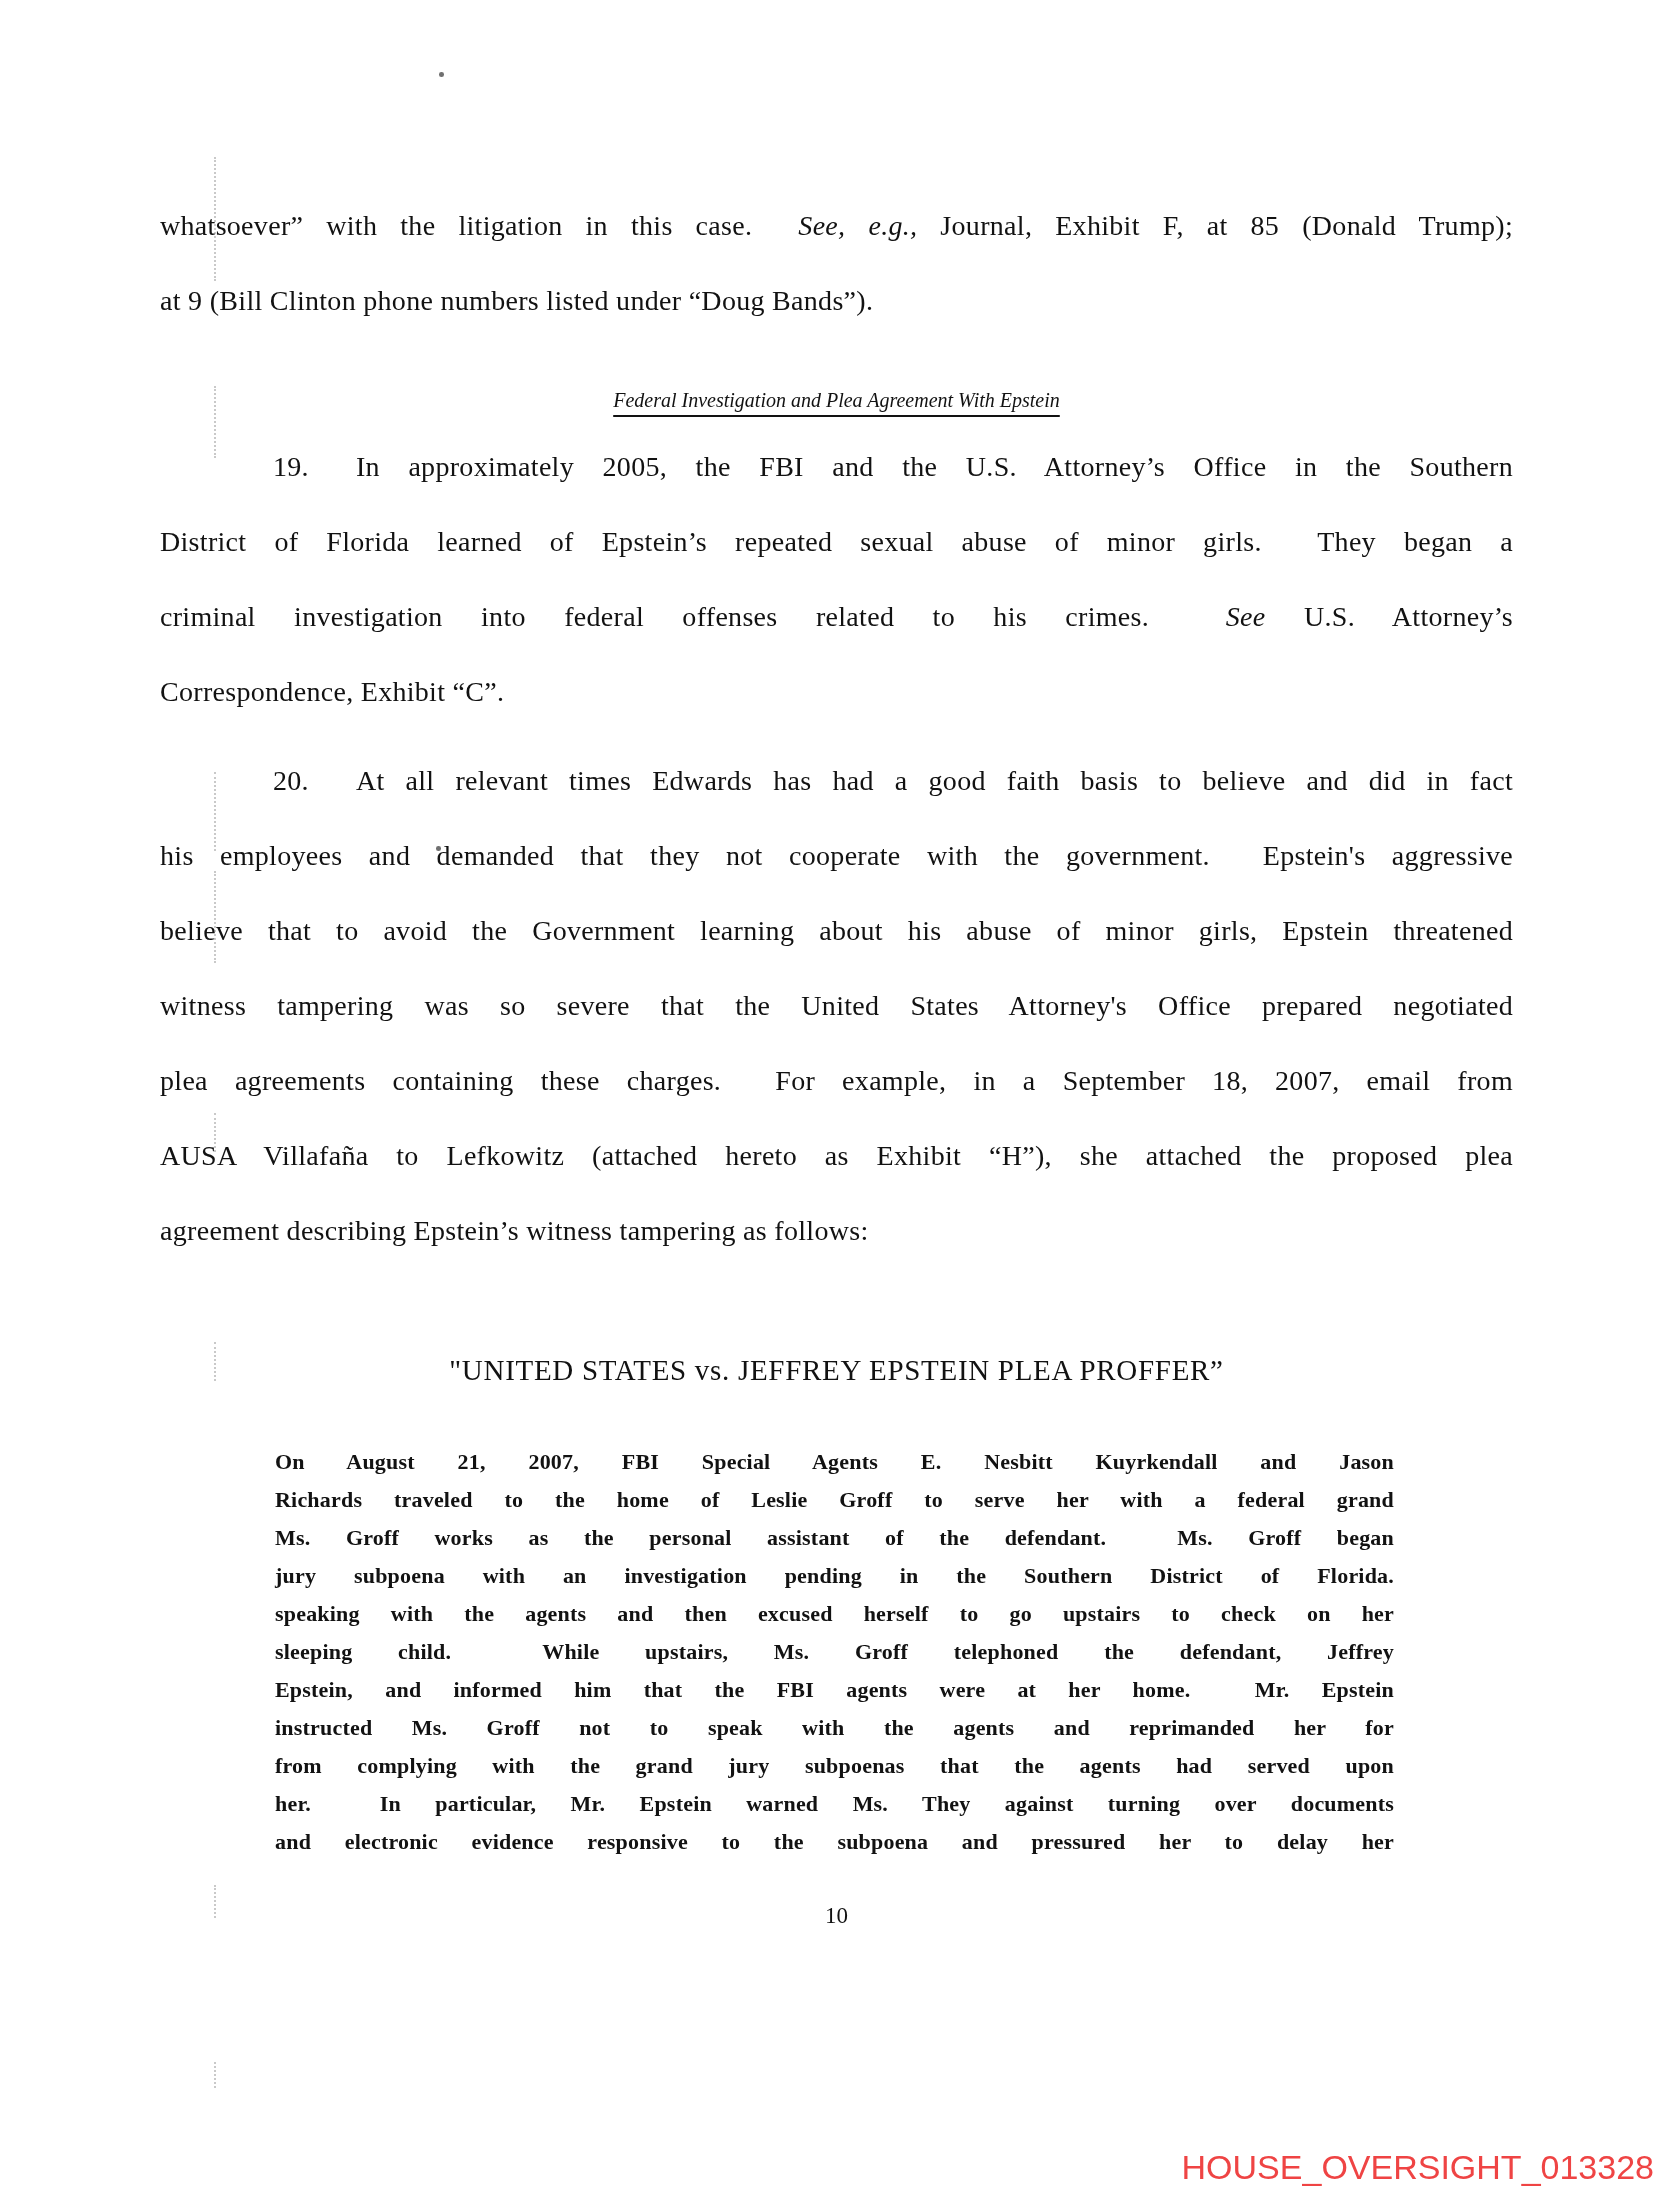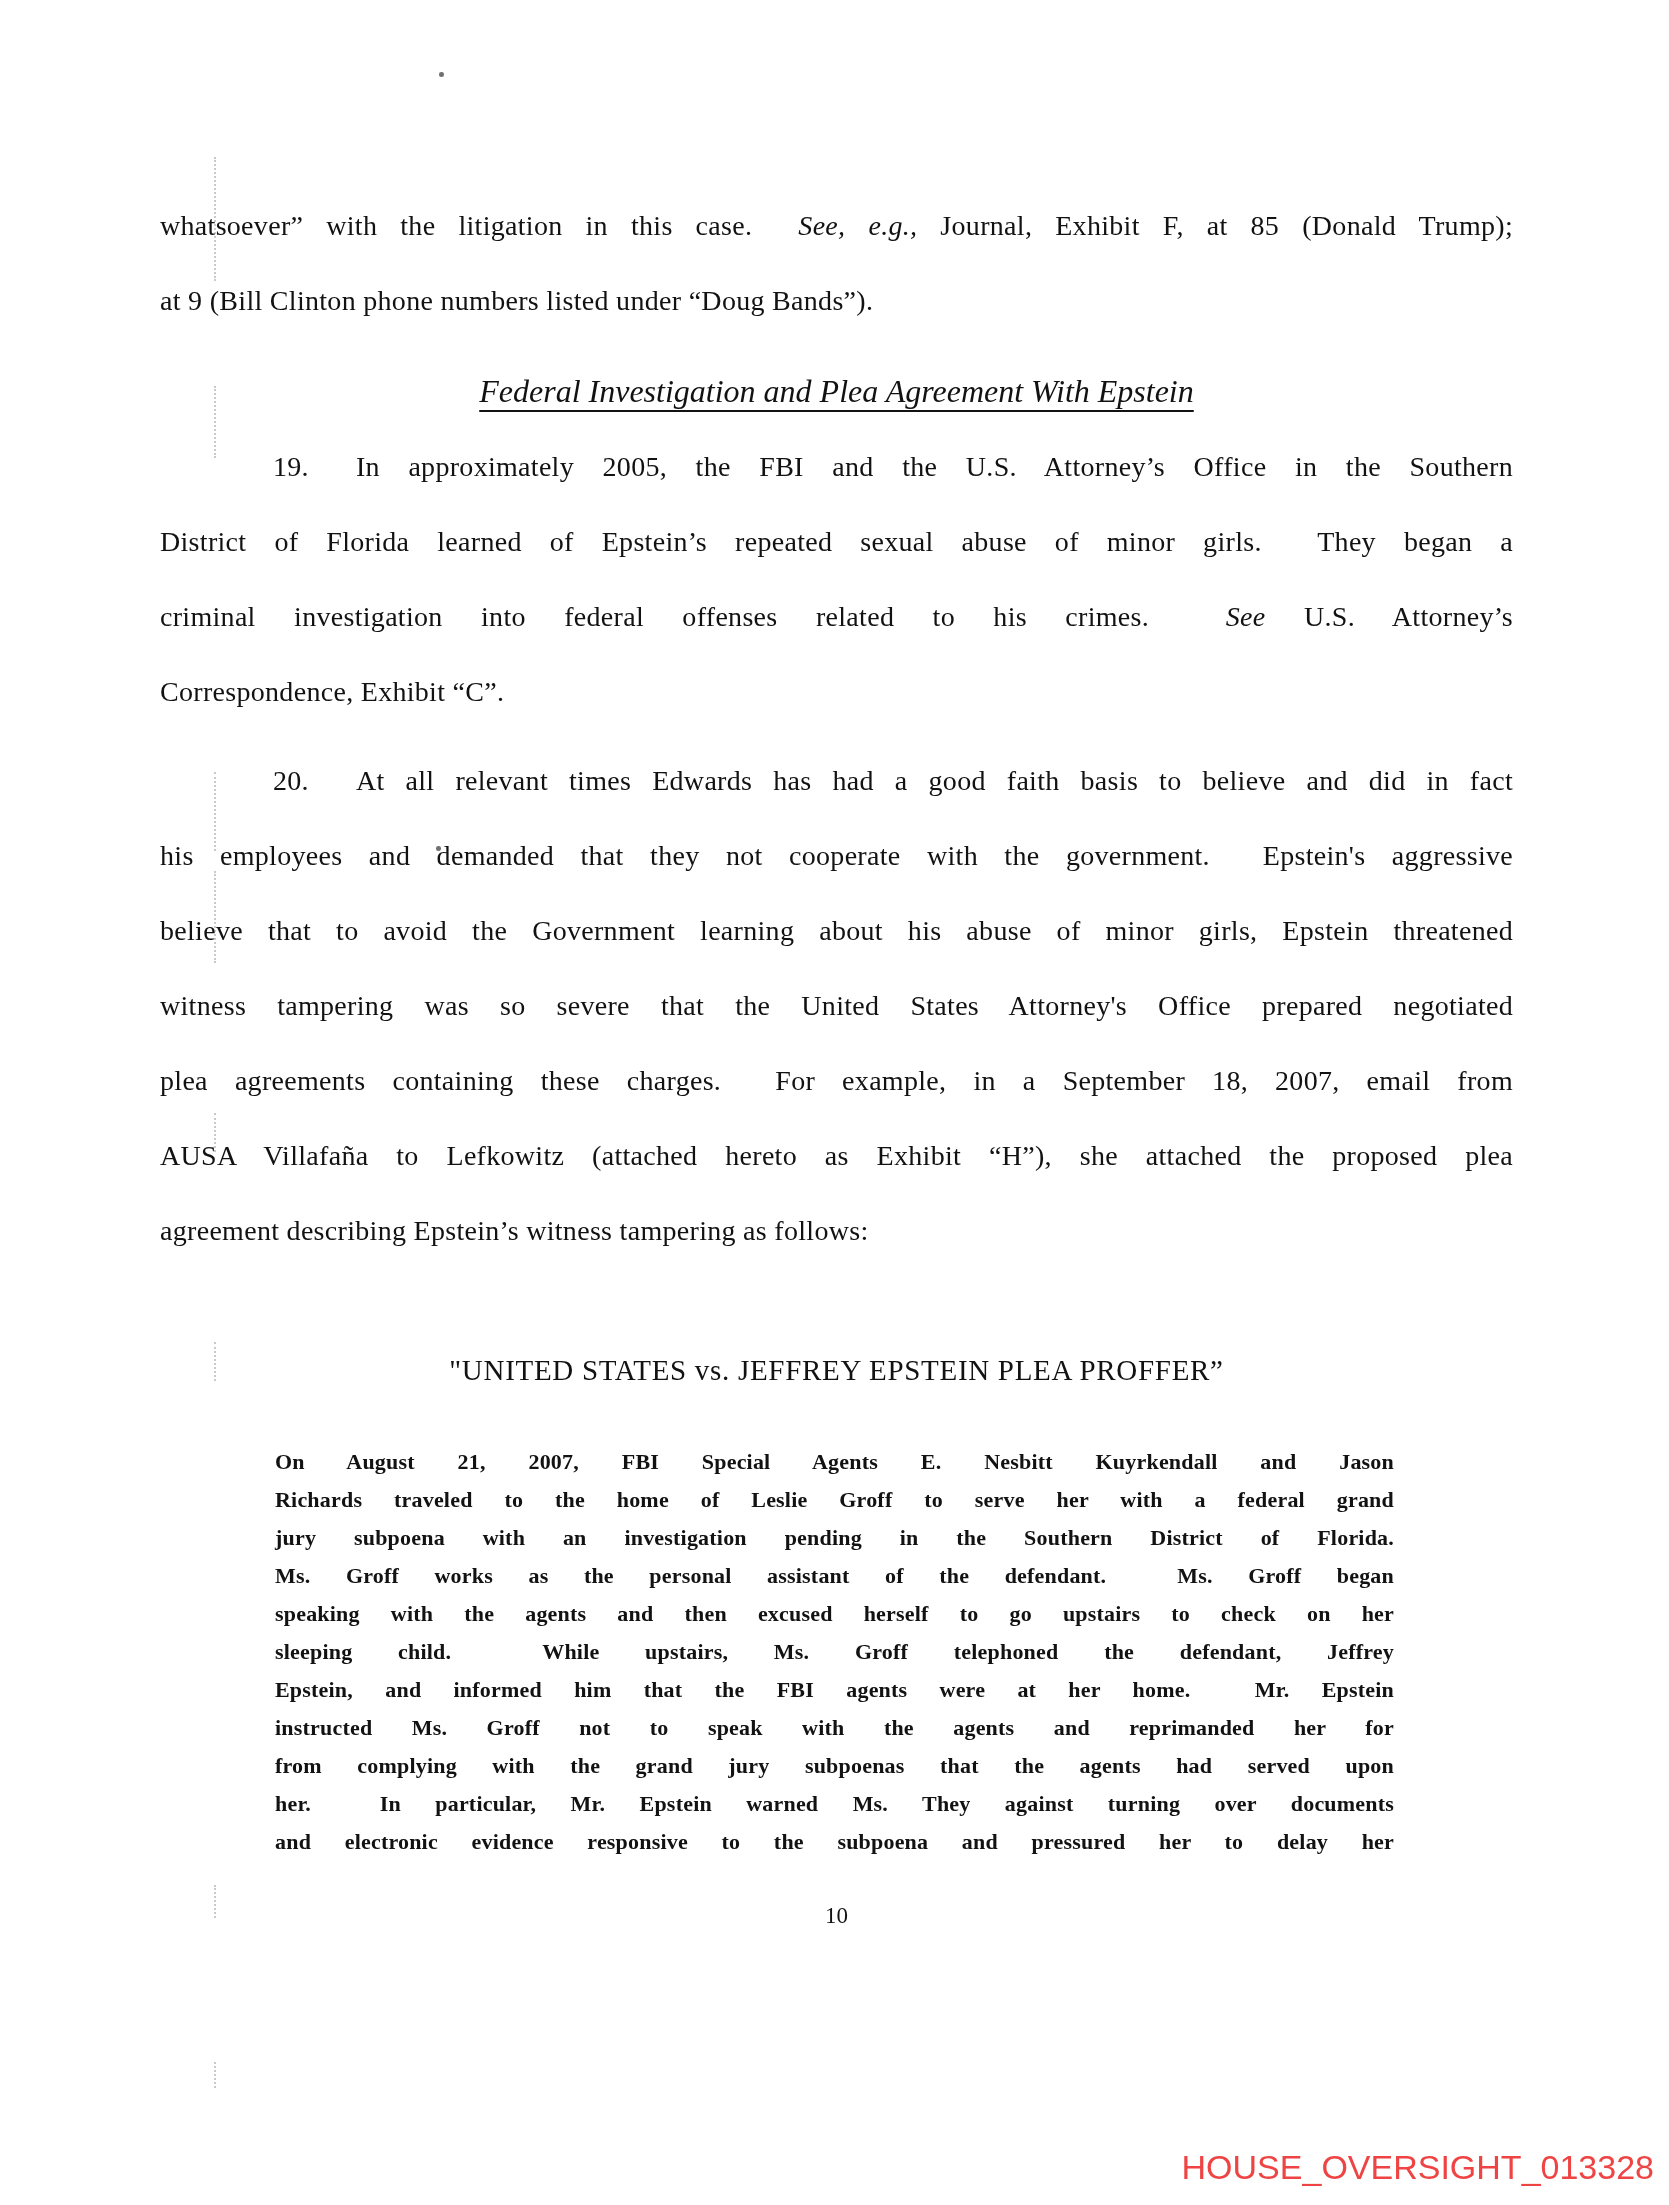--- a/index.html
+++ b/index.html
@@ -24,22 +24,22 @@
   .line.last { text-align-last:left; }
   .line.indent { text-indent:113px; }
   .it { font-style:italic; }
   .tab { display:inline-block; width:47px; }
 
   #intro   { top:188px; }
   #para19  { top:429px; }
   #para20  { top:743px; }
 
   #heading1 {
-    top:355px; text-align:center;
-    font-size:32px; line-height:72px;
+    top:364px; text-align:center;
+    font-size:20px; line-height:72px;
   }
   #heading1 .hd {
     font-style:italic;
     text-decoration:underline;
     text-underline-offset:7.9px;
     text-decoration-thickness:2px;
   }
 
   #quoteHeading {
     top:1334px; text-align:center;
@@ -101,22 +101,22 @@
       <div class="line"><span>plea agreements containing these charges.  For example, in a September 18, 2007, email from</span></div>
       <div class="line"><span>AUSA Villafaña to Lefkowitz (attached hereto as Exhibit “H”), she attached the proposed plea</span></div>
       <div class="line last"><span>agreement describing Epstein’s witness tampering as follows:</span></div>
     </div>
 
   <div id="quoteHeading" class="block">"UNITED STATES vs. JEFFREY EPSTEIN PLEA PROFFER”</div>
 
   <div id="quote" style="position:absolute;">
       <div class="line"><span>On August 21, 2007, FBI Special Agents E. Nesbitt Kuyrkendall and Jason</span></div>
       <div class="line"><span>Richards traveled to the home of Leslie Groff to serve her with a federal grand</span></div>
+      <div class="line"><span>Ms. Groff works as the personal assistant of the defendant.  Ms. Groff began</span></div>
       <div class="line"><span>jury subpoena with an investigation pending in the Southern District of Florida.</span></div>
-      <div class="line"><span>Ms. Groff works as the personal assistant of the defendant.  Ms. Groff began</span></div>
       <div class="line"><span>speaking with the agents and then excused herself to go upstairs to check on her</span></div>
       <div class="line"><span>sleeping child.  While upstairs, Ms. Groff telephoned the defendant, Jeffrey</span></div>
       <div class="line"><span>Epstein, and informed him that the FBI agents were at her home.  Mr. Epstein</span></div>
       <div class="line"><span>instructed Ms. Groff not to speak with the agents and reprimanded her for</span></div>
       <div class="line"><span>from complying with the grand jury subpoenas that the agents had served upon</span></div>
       <div class="line"><span>her.  In particular, Mr. Epstein warned Ms. They against turning over documents</span></div>
       <div class="line"><span>and electronic evidence responsive to the subpoena and pressured her to delay her</span></div>
     </div>
 
   <div id="pageNumber" class="block">10</div>

